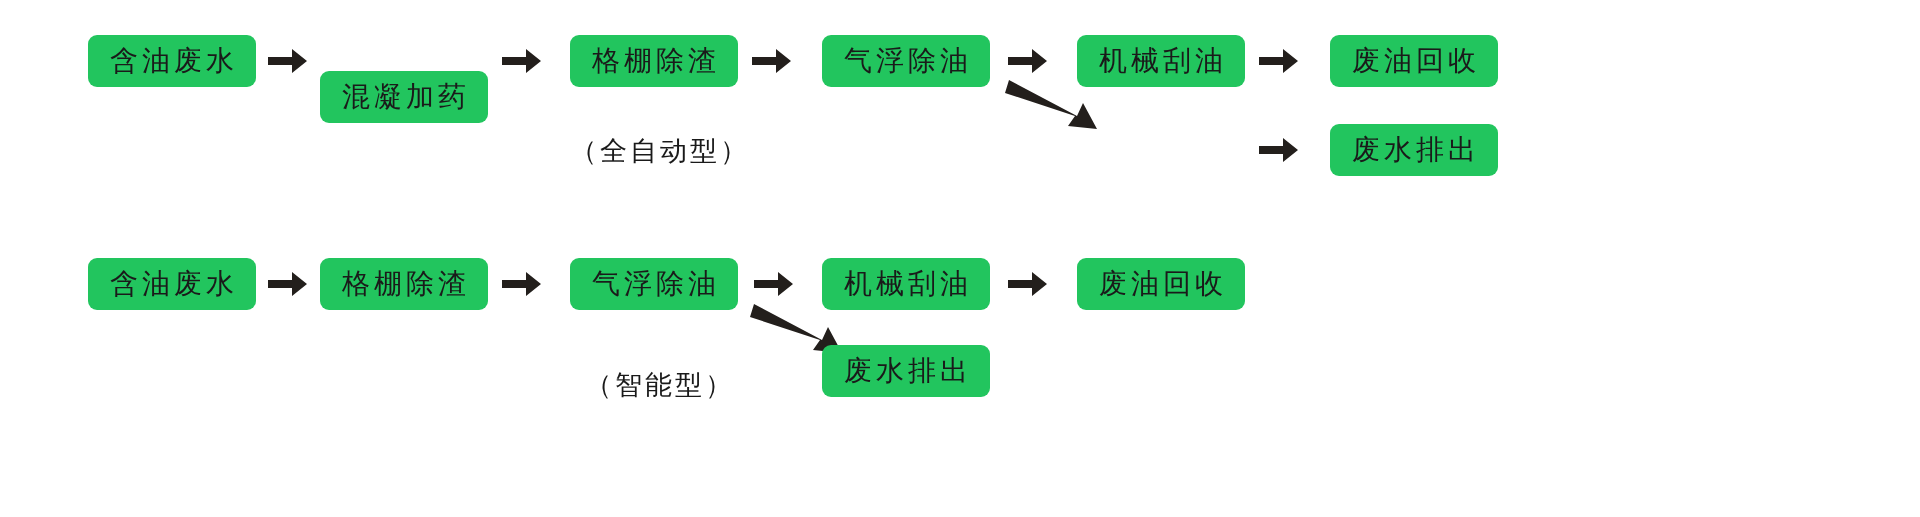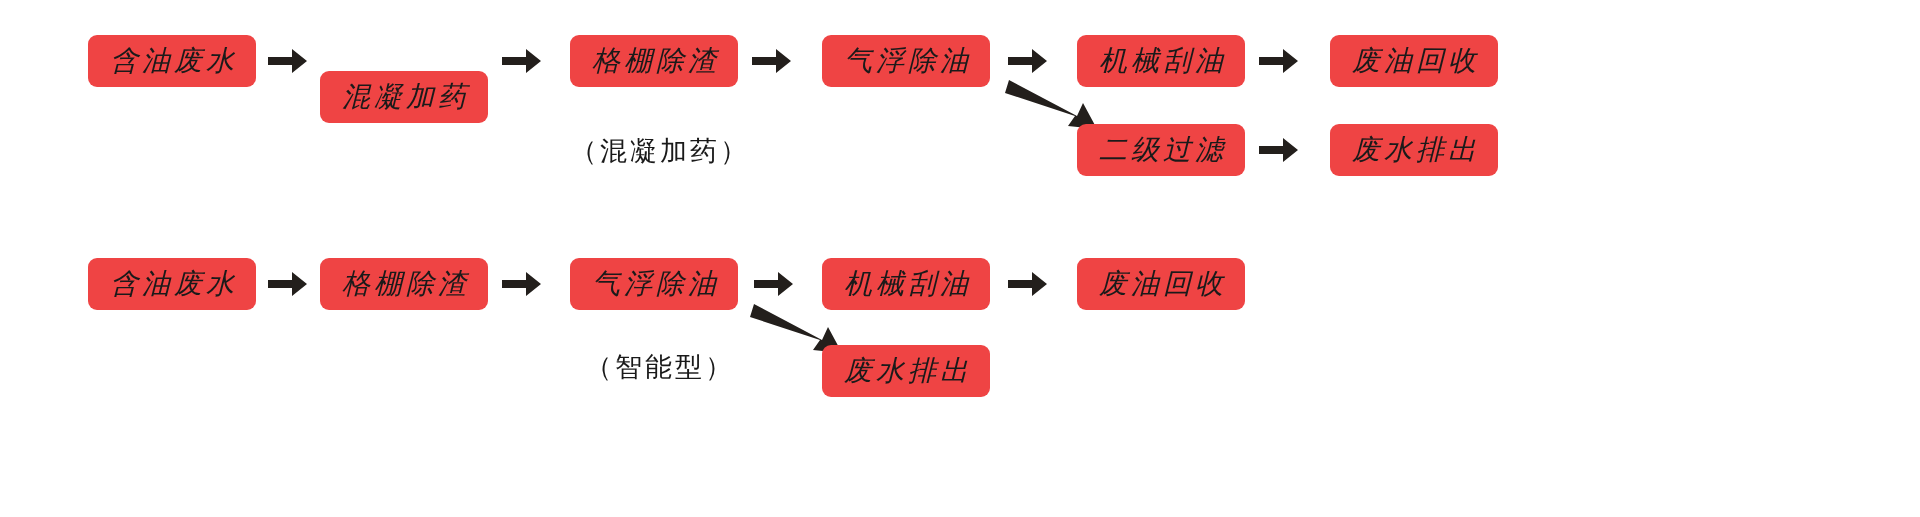--- a/index.html
+++ b/index.html
@@ -16,33 +16,32 @@
   }
 
   #diagram {
     position: relative;
     width: 1920px;
     height: 517px;
   }
 
   .node {
     position: absolute;
-    background: #ef4444;
+    background: #22c55e;
     border-radius: 9px;
     color: #1a1a1a;
     font-size: 28px;
     letter-spacing: 4px;
     text-indent: 4px;
     display: flex;
     align-items: center;
     justify-content: center;
     box-sizing: border-box;
     white-space: nowrap;
     height: 52px;
-    font-style: italic;
   }
 
   .arrow {
     position: absolute;
     color: #231f1c;
     font-size: 30px;
     line-height: 1;
     display: flex;
     align-items: center;
     justify-content: center;
@@ -114,31 +113,30 @@
   <div class="node" style="left:1077px; top:35px; width:168px;">机械刮油</div>
 
   <div class="arrow" style="left:1257px; top:35px;">
     <svg width="40" height="26" viewBox="0 0 40 26" aria-hidden="true">
       <path d="M0 9 L24 9 L24 1 L39 13 L24 25 L24 17 L0 17 Z" fill="#231f1c"></path>
     </svg>
   </div>
 
   <div class="node" style="left:1330px; top:35px; width:168px;">废油回收</div>
 
-  <div class="node" style="left:1077px; top:124px; width:168px;">二级过滤</div>
 
   <div class="arrow" style="left:1257px; top:124px;">
     <svg width="40" height="26" viewBox="0 0 40 26" aria-hidden="true">
       <path d="M0 9 L24 9 L24 1 L39 13 L24 25 L24 17 L0 17 Z" fill="#231f1c"></path>
     </svg>
   </div>
 
   <div class="node" style="left:1330px; top:124px; width:168px;">废水排出</div>
 
-  <div class="caption" style="left:570px; top:131px; width:180px; height:40px; justify-content:center;">（混凝加药）</div>
+  <div class="caption" style="left:570px; top:131px; width:180px; height:40px; justify-content:center;">（全自动型）</div>
 
   <div class="node" style="left:88px; top:258px; width:168px;">含油废水</div>
 
   <div class="arrow" style="left:266px; top:258px;">
     <svg width="40" height="26" viewBox="0 0 40 26" aria-hidden="true">
       <path d="M0 9 L24 9 L24 1 L39 13 L24 25 L24 17 L0 17 Z" fill="#231f1c"></path>
     </svg>
   </div>
 
   <div class="node" style="left:320px; top:258px; width:168px;">格棚除渣</div>
@@ -168,15 +166,15 @@
   <div class="arrow" style="left:1006px; top:258px;">
     <svg width="40" height="26" viewBox="0 0 40 26" aria-hidden="true">
       <path d="M0 9 L24 9 L24 1 L39 13 L24 25 L24 17 L0 17 Z" fill="#231f1c"></path>
     </svg>
   </div>
 
   <div class="node" style="left:1077px; top:258px; width:168px;">废油回收</div>
 
   <div class="node" style="left:822px; top:345px; width:168px;">废水排出</div>
 
-  <div class="caption" style="left:570px; top:347px; width:180px; height:40px; justify-content:center;">（智能型）</div>
+  <div class="caption" style="left:570px; top:365px; width:180px; height:40px; justify-content:center;">（智能型）</div>
 
 </div>
 
 </body></html>

